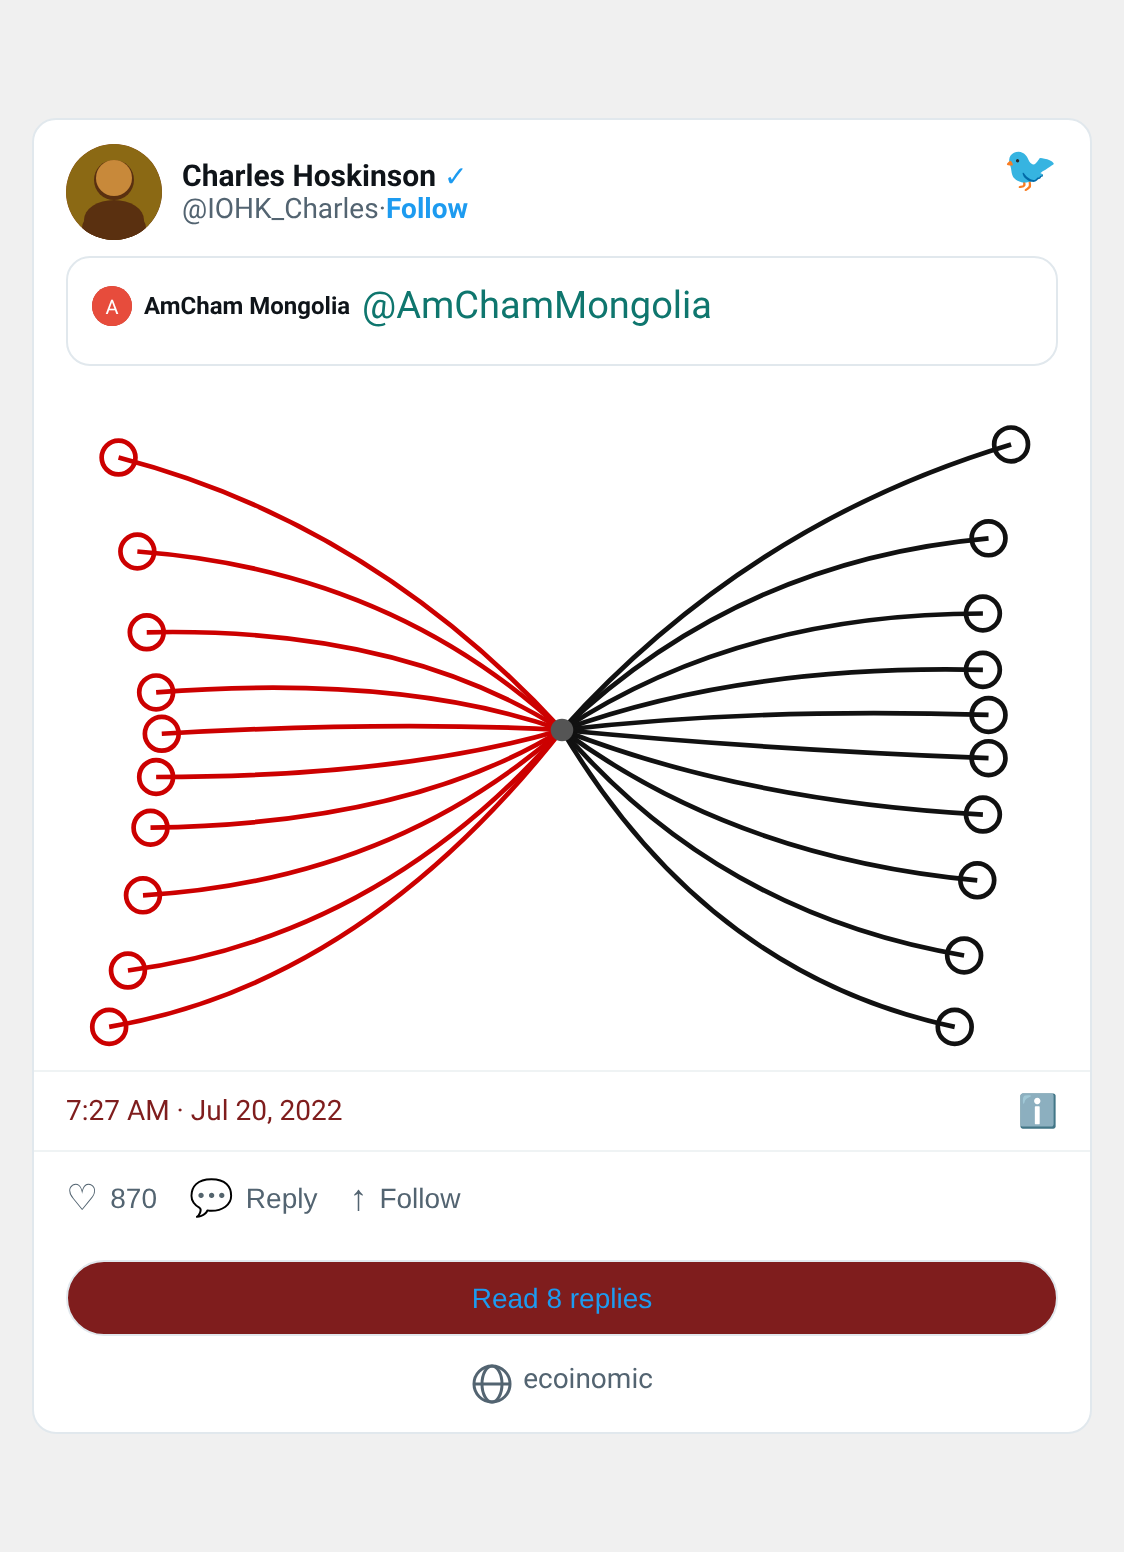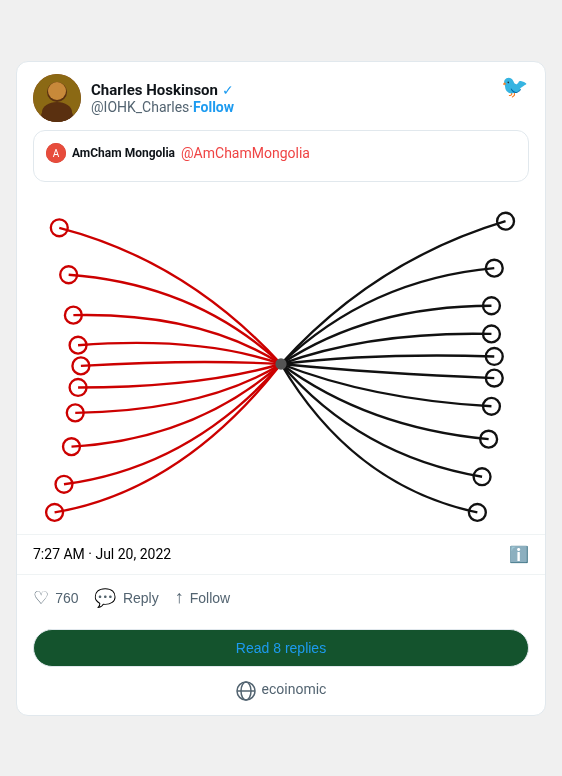--- a/index.html
+++ b/index.html
@@ -111,22 +111,22 @@
       font-size: 10px;
       color: white;
       flex-shrink: 0;
     }
     .quote-name {
       font-weight: 700;
       font-size: 12px;
       color: #0f1419;
     }
     .quote-handle {
-      font-size: 14px;
-      color: #ef4444;
+      font-size: 19px;
+      color: #0f766e;
     }
     .quote-text {
       font-size: 14px;
       color: #0f1419;
       line-height: 1.5;
     }
     .image-area {
       width: 100%;
       background: #fff;
       position: relative;
@@ -138,21 +138,21 @@
     }
     .tweet-meta {
       padding: 10px 16px;
       font-size: 14px;
       color: #536471;
       border-top: 1px solid #eff3f4;
       display: flex;
       align-items: center;
       justify-content: space-between;
     }
-    .meta-time { color: #000000; }
+    .meta-time { color: #7f1d1d; }
     .info-icon {
       color: #536471;
       font-size: 16px;
       cursor: pointer;
     }
     .actions-row {
       padding: 4px 16px 4px 16px;
       border-top: 1px solid #eff3f4;
       display: flex;
       align-items: center;
@@ -170,21 +170,21 @@
       background: none;
     }
     .action-icon { font-size: 18px; }
     .replies-btn {
       display: block;
       width: calc(100% - 32px);
       margin: 8px 16px;
       padding: 10px;
       border: 1px solid #e1e8ed;
       border-radius: 20px;
-      background: #14532d;
+      background: #7f1d1d;
       text-align: center;
       color: #1d9bf0;
       font-size: 14px;
       font-weight: 400;
       cursor: pointer;
     }
     .footer-logo {
       display: flex;
       align-items: flex-start;
       justify-content: center;
@@ -314,21 +314,21 @@
   </div>
 
   <div class="tweet-meta">
     <span class="meta-time">7:27 AM · Jul 20, 2022</span>
     <span class="info-icon">ℹ️</span>
   </div>
 
   <div class="actions-row">
     <button class="action-btn">
       <span class="action-icon">♡</span>
-      <span>760</span>
+      <span>870</span>
     </button>
     <button class="action-btn">
       <span class="action-icon">💬</span>
       <span>Reply</span>
     </button>
     <button class="action-btn">
       <span class="action-icon">↑</span>
       <span>Follow</span>
     </button>
   </div>

